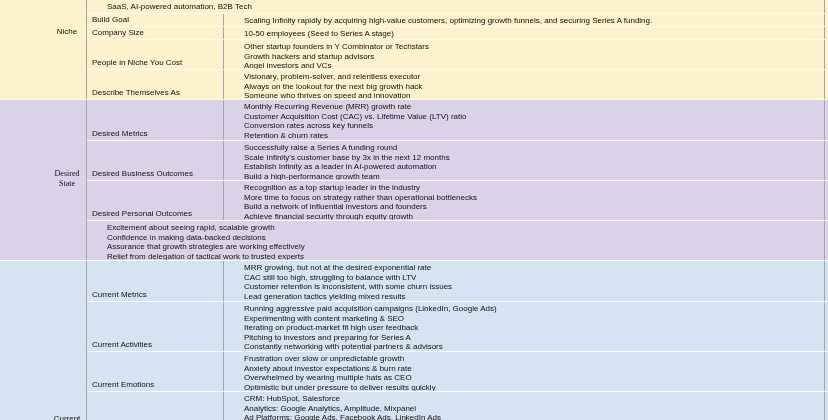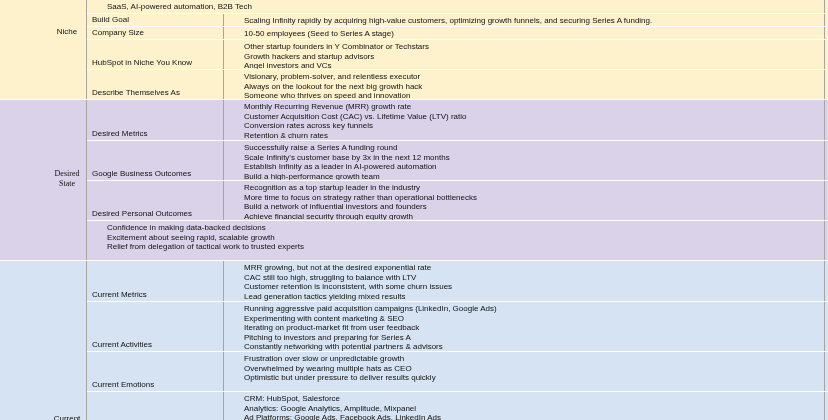--- a/index.html
+++ b/index.html
@@ -66,21 +66,21 @@
 
       <div class="row h13">
         <div class="cell lbl">Company Size</div>
         <div class="cell val">
           <div class="ln">10-50 employees (Seed to Series A stage)</div>
         </div>
         <div class="tail"></div>
       </div>
 
       <div class="row h30">
-        <div class="cell lbl">HubSpot in Niche You Know</div>
+        <div class="cell lbl">People in Niche You Cost</div>
         <div class="cell val">
           <div class="ln">Other startup founders in Y Combinator or Techstars</div>
           <div class="ln">Growth hackers and startup advisors</div>
           <div class="ln">Angel investors and VCs</div>
         </div>
         <div class="tail"></div>
       </div>
 
       <div class="row h30">
         <div class="cell lbl">Describe Themselves As</div>
@@ -109,21 +109,21 @@
         <div class="cell val">
           <div class="ln">Monthly Recurring Revenue (MRR) growth rate</div>
           <div class="ln">Customer Acquisition Cost (CAC) vs. Lifetime Value (LTV) ratio</div>
           <div class="ln">Conversion rates across key funnels</div>
           <div class="ln">Retention &amp; churn rates</div>
         </div>
         <div class="tail"></div>
       </div>
 
       <div class="row h40">
-        <div class="cell lbl">Google Business Outcomes</div>
+        <div class="cell lbl">Desired Business Outcomes</div>
         <div class="cell val">
           <div class="ln">Successfully raise a Series A funding round</div>
           <div class="ln">Scale Infinity's customer base by 3x in the next 12 months</div>
           <div class="ln">Establish Infinity as a leader in AI-powered automation</div>
           <div class="ln">Build a high-performance growth team</div>
         </div>
         <div class="tail"></div>
       </div>
 
       <div class="row h40">
@@ -132,22 +132,23 @@
           <div class="ln">Recognition as a top startup leader in the industry</div>
           <div class="ln">More time to focus on strategy rather than operational bottlenecks</div>
           <div class="ln">Build a network of influential investors and founders</div>
           <div class="ln">Achieve financial security through equity growth</div>
         </div>
         <div class="tail"></div>
       </div>
 
       <div class="row h40">
         <div class="cell val">
+          <div class="ln">Excitement about seeing rapid, scalable growth</div>
           <div class="ln">Confidence in making data-backed decisions</div>
-          <div class="ln">Excitement about seeing rapid, scalable growth</div>
+          <div class="ln">Assurance that growth strategies are working effectively</div>
           <div class="ln">Relief from delegation of tactical work to trusted experts</div>
         </div>
         <div class="tail"></div>
       </div>
 
     </div>
   </section>
 
   <section class="sec sec-current" style="background: rgb(213, 227, 242);">
     <div class="seccell">
@@ -167,31 +168,32 @@
           <div class="ln">Lead generation tactics yielding mixed results</div>
         </div>
         <div class="tail"></div>
       </div>
 
       <div class="row h50">
         <div class="cell lbl">Current Activities</div>
         <div class="cell val">
           <div class="ln">Running aggressive paid acquisition campaigns (LinkedIn, Google Ads)</div>
           <div class="ln">Experimenting with content marketing &amp; SEO</div>
-          <div class="ln">Iterating on product-market fit from user feedback</div>
+          <div class="ln">Iterating on product-market fit high user feedback</div>
           <div class="ln">Pitching to investors and preparing for Series A</div>
           <div class="ln">Constantly networking with potential partners &amp; advisors</div>
         </div>
         <div class="tail"></div>
       </div>
 
       <div class="row h40">
         <div class="cell lbl">Current Emotions</div>
         <div class="cell val">
           <div class="ln">Frustration over slow or unpredictable growth</div>
+          <div class="ln">Anxiety about investor expectations &amp; burn rate</div>
           <div class="ln">Overwhelmed by wearing multiple hats as CEO</div>
           <div class="ln">Optimistic but under pressure to deliver results quickly</div>
         </div>
         <div class="tail"></div>
       </div>
 
       <div class="row h31">
         <div class="cell lbl"></div>
         <div class="cell val">
           <div class="ln">CRM: HubSpot, Salesforce</div>

